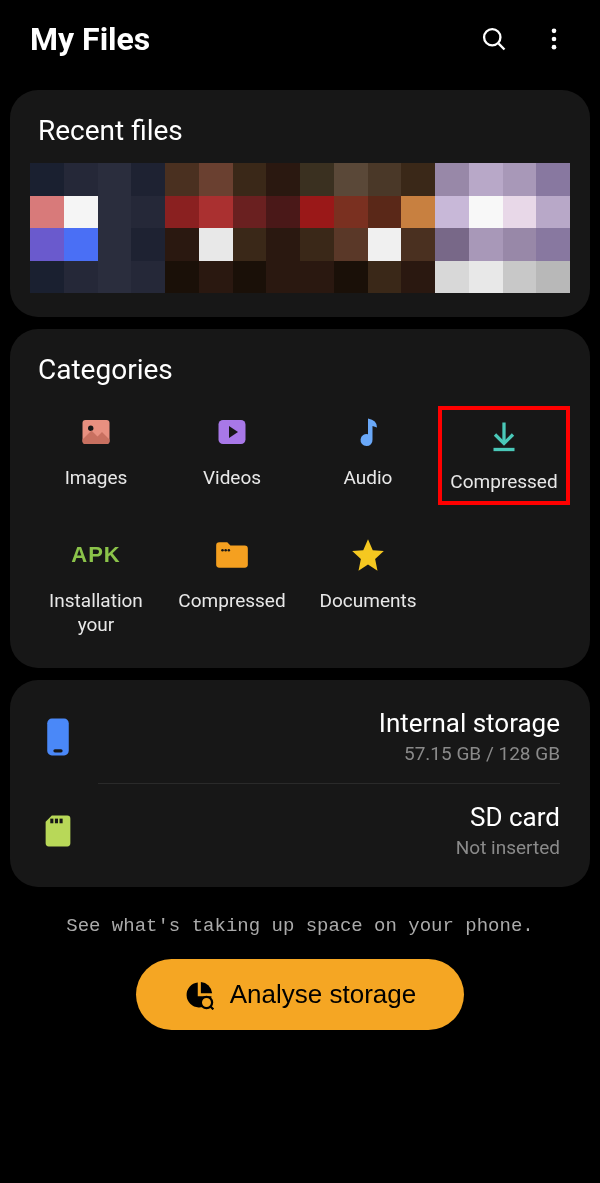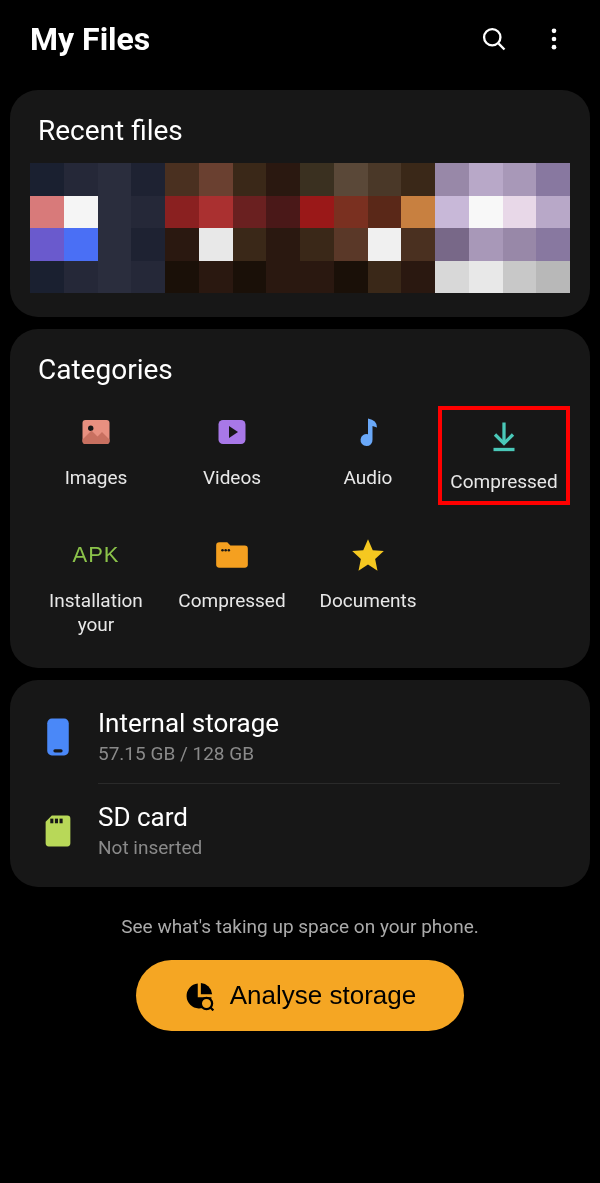--- a/index.html
+++ b/index.html
@@ -84,30 +84,31 @@
   font-size: 19px;
   text-align: center;
   line-height: 1.3;
   color: #e8e8e8;
 }
 .highlighted {
   border: 4px solid #ff0000;
 }
 .apk-text {
   font-family: Arial, sans-serif;
-  font-weight: 400;
+  font-weight: 700;
   font-size: 22px;
   color: #8bc34a;
   letter-spacing: 1px;
 }
 .storage-row {
   display: flex;
   align-items: center;
   gap: 22px;
   padding: 18px 10px;
+  text-align: right;
 }
 .storage-icon {
   width: 36px;
   height: 44px;
   display: flex;
   align-items: center;
   justify-content: center;
 }
 .storage-text { flex: 1; }
 .storage-title {
@@ -126,20 +127,21 @@
   margin-right: 10px;
 }
 .footer {
   text-align: center;
   margin-top: 28px;
 }
 .footer-text {
   font-size: 19px;
   color: #aaa;
   margin-bottom: 22px;
+  font-family: Liberation Mono, monospace;
 }
 .analyse-btn {
   display: inline-flex;
   align-items: center;
   gap: 16px;
   background: #f5a623;
   color: #000;
   padding: 20px 48px;
   border-radius: 40px;
   font-size: 26px;

